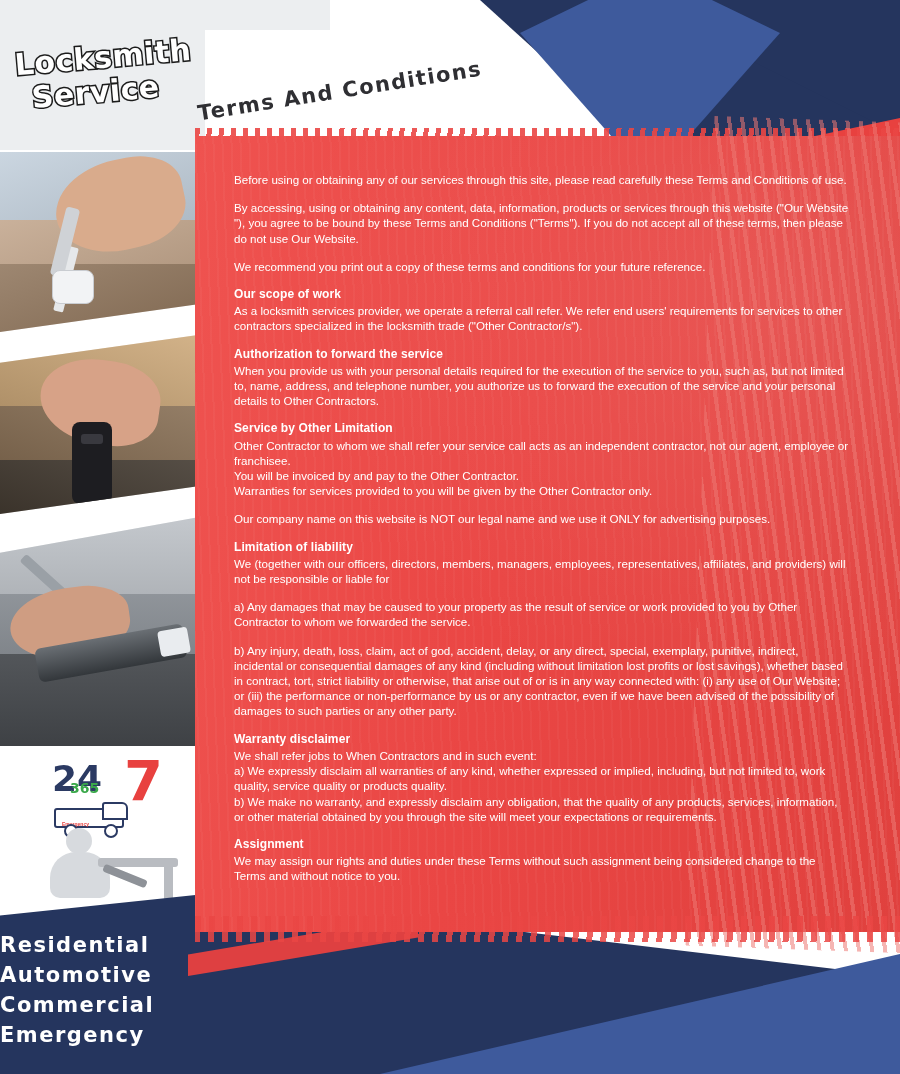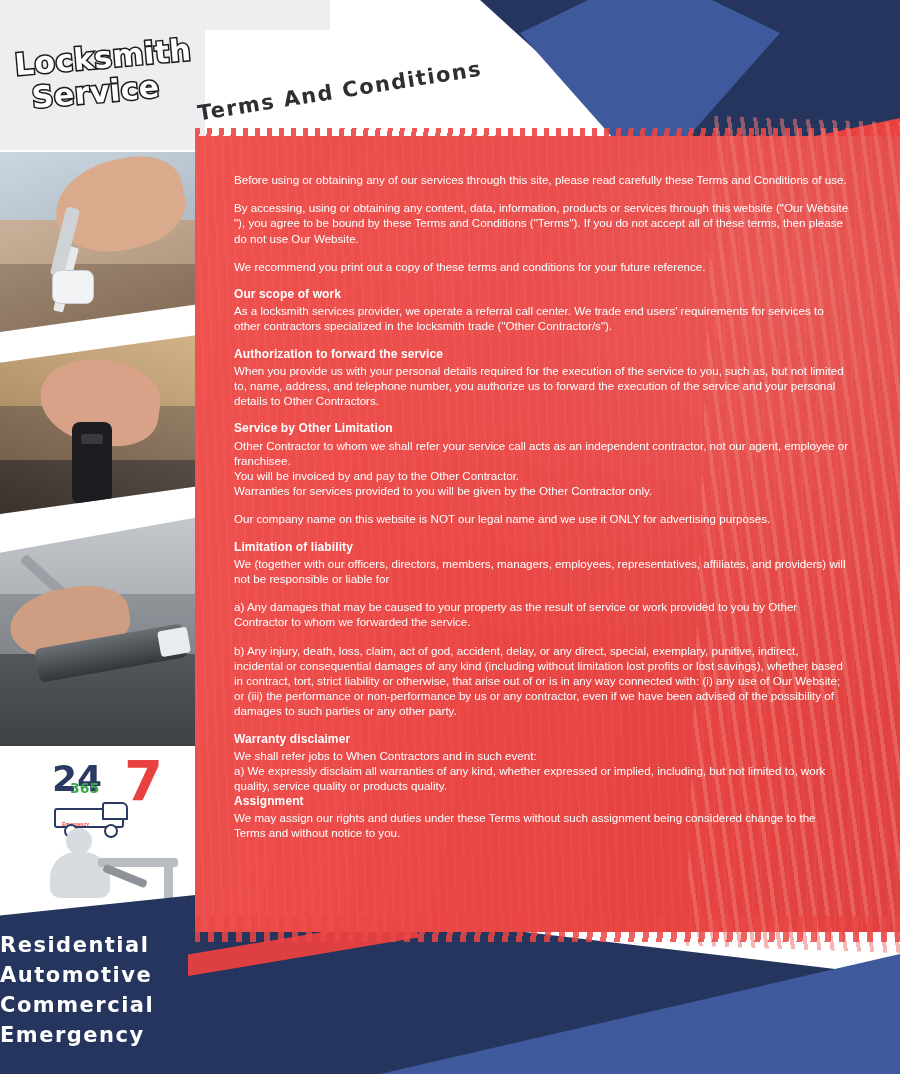--- a/index.html
+++ b/index.html
@@ -283,38 +283,39 @@
   <div class="panel-edge-bottom"></div>
 
   <div class="tc-title">Terms And Conditions</div>
 
   <div class="content">
     <p>Before using or obtaining any of our services through this site, please read carefully these Terms and Conditions of use.</p>
     <p>By accessing, using or obtaining any content, data, information, products or services through this website ("Our Website "), you agree to be bound by these Terms and Conditions ("Terms"). If you do not accept all of these terms, then please do not use Our Website.</p>
     <p>We recommend you print out a copy of these terms and conditions for your future reference.</p>
 
     <h3>Our scope of work</h3>
-    <p>As a locksmith services provider, we operate a referral call center. We trade end users' requirements for services to other contractors specialized in the locksmith trade ("Other Contractor/s").</p>
+    <p>As a locksmith services provider, we operate a referral call refer. We refer end users' requirements for services to other contractors specialized in the locksmith trade ("Other Contractor/s").</p>
 
     <h3>Authorization to forward the service</h3>
     <p>When you provide us with your personal details required for the execution of the service to you, such as, but not limited to, name, address, and telephone number, you authorize us to forward the execution of the service and your personal details to Other Contractors.</p>
 
     <h3>Service by Other Limitation</h3>
     <p class="nomargin">Other Contractor to whom we shall refer your service call acts as an independent contractor, not our agent, employee or franchisee.</p>
     <p class="nomargin">You will be invoiced by and pay to the Other Contractor.</p>
     <p>Warranties for services provided to you will be given by the Other Contractor only.</p>
 
     <p>Our company name on this website is NOT our legal name and we use it ONLY for advertising purposes.</p>
 
     <h3>Limitation of liability</h3>
     <p>We (together with our officers, directors, members, managers, employees, representatives, affiliates, and providers) will not be responsible or liable for</p>
     <p>a) Any damages that may be caused to your property as the result of service or work provided to you by Other Contractor to whom we forwarded the service.</p>
     <p>b) Any injury, death, loss, claim, act of god, accident, delay, or any direct, special, exemplary, punitive, indirect, incidental or consequential damages of any kind (including without limitation lost profits or lost savings), whether based in contract, tort, strict liability or otherwise, that arise out of or is in any way connected with: (i) any use of Our Website; or (iii) the performance or non-performance by us or any contractor, even if we have been advised of the possibility of damages to such parties or any other party.</p>
 
     <h3>Warranty disclaimer</h3>
     <p class="nomargin">We shall refer jobs to When Contractors and in such event:</p>
     <p class="nomargin">a) We expressly disclaim all warranties of any kind, whether expressed or implied, including, but not limited to, work quality, service quality or products quality.</p>
+    <p>b) We make no warranty, and expressly disclaim any obligation, that the quality of any products, services, information, or other material obtained by you through the site will meet your expectations or requirements.</p>
 
     <h3>Assignment</h3>
     <p>We may assign our rights and duties under these Terms without such assignment being considered change to the Terms and without notice to you.</p>
   </div>
 
 </div>
 
 </body></html>

